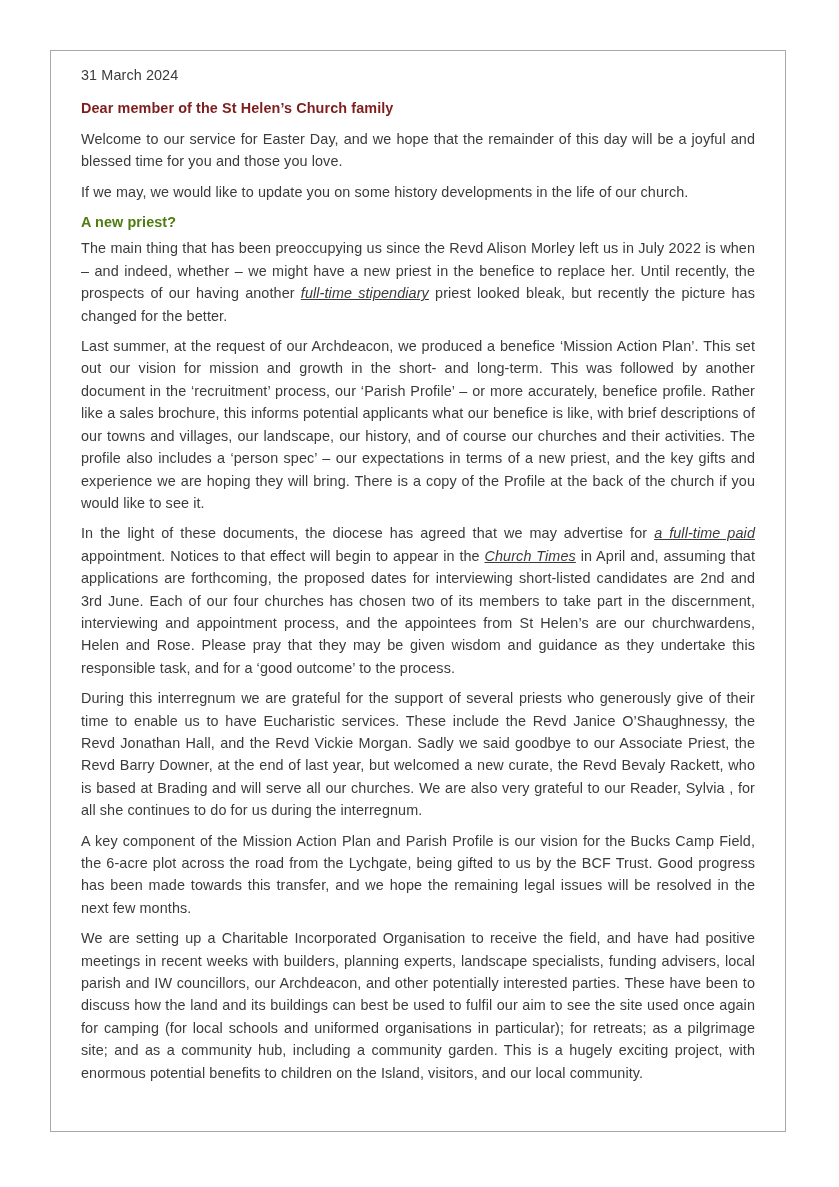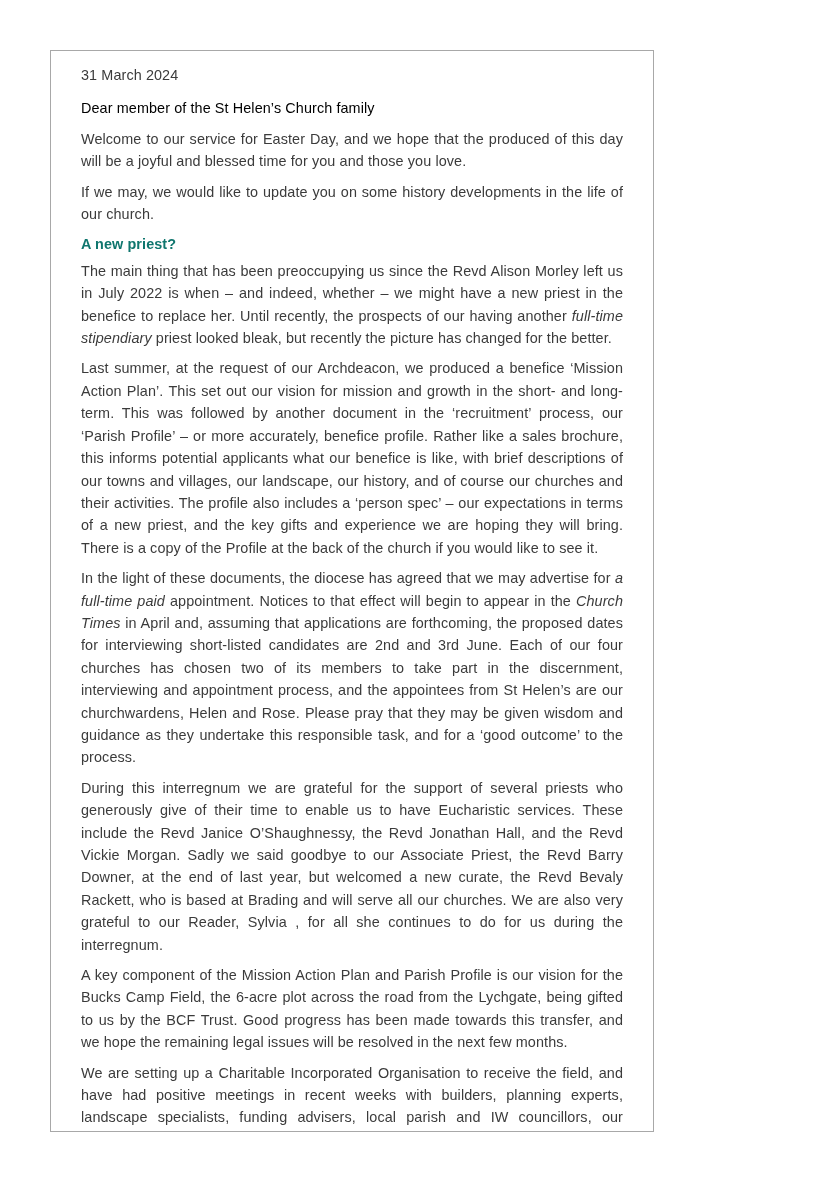--- a/index.html
+++ b/index.html
@@ -14,65 +14,65 @@
     position: relative;
     width: 839px;
     height: 1187px;
     background: #ffffff;
     overflow: hidden;
   }
   .page {
     position: absolute;
     left: 50px;
     top: 50px;
-    width: 604px;
+    width: 736px;
     height: 1082px;
     background: #ffffff;
     border: 1.5px solid #a8a8a8;
     box-sizing: border-box;
     overflow: hidden;
   }
   .content {
     padding: 13px 30px 0 30px;
     color: #3b3b3b;
     font-size: 14.4px;
     line-height: 22.4px;
     letter-spacing: 0.1px;
   }
   .date-line {
     margin: 0 0 11px 0;
   }
   .salutation {
-    font-weight: normal;
-    color: #000000;
+    font-weight: bold;
+    color: #7f1d1d;
     margin: 0 0 8px 0;
   }
   p.para {
     margin: 0 0 8px 0;
     text-align: justify;
   }
   .section-heading {
     font-weight: bold;
     margin: 8px 0 4px 0;
   }
-  .heading-red { color: #0f766e; }
-  .it { font-style: italic; }
+  .heading-red { color: #4d7c0f; }
+  .it { font-style: italic; text-decoration: underline; }
 </style>
 </head>
 <body>
 
 <div class="canvas">
   <div class="page">
     <div class="content">
 
       <div class="date-line">31 March 2024</div>
 
       <div class="salutation">Dear member of the St Helen’s Church family</div>
 
-      <p class="para"><span>Welcome to our service for Easter Day, and we hope that the produced of this day will be a joyful and blessed time for you and those you love.</span></p>
+      <p class="para"><span>Welcome to our service for Easter Day, and we hope that the remainder of this day will be a joyful and blessed time for you and those you love.</span></p>
 
       <p class="para"><span>If we may, we would like to update you on some history developments in the life of our church.</span></p>
 
       <div class="section-heading heading-red">A new priest?</div>
 
       <p class="para"><span>The main thing that has been preoccupying us since the Revd Alison Morley left us in July 2022 is when – and indeed, whether – we might have a new priest in the benefice to replace her. Until recently, the prospects of our having another </span><span class="it">full-time stipendiary</span><span> priest looked bleak, but recently the picture has changed for the better.</span></p>
 
       <p class="para"><span>Last summer, at the request of our Archdeacon, we produced a benefice ‘Mission Action Plan’. This set out our vision for mission and growth in the short- and long-term. This was followed by another document in the ‘recruitment’ process, our ‘Parish Profile’ – or more accurately, benefice profile. Rather like a sales brochure, this informs potential applicants what our benefice is like, with brief descriptions of our towns and villages, our landscape, our history, and of course our churches and their activities. The profile also includes a ‘person spec’ – our expectations in terms of a new priest, and the key gifts and experience we are hoping they will bring. There is a copy of the Profile at the back of the church if you would like to see it.</span></p>
 
       <p class="para"><span>In the light of these documents, the diocese has agreed that we may advertise for </span><span class="it">a full-time paid</span><span> appointment. Notices to that effect will begin to appear in the </span><span class="it">Church Times</span><span> in April and, assuming that applications are forthcoming, the proposed dates for interviewing short-listed candidates are 2nd and 3rd June. Each of our four churches has chosen two of its members to take part in the discernment, interviewing and appointment process, and the appointees from St Helen’s are our churchwardens, Helen and Rose. Please pray that they may be given wisdom and guidance as they undertake this responsible task, and for a ‘good outcome’ to the process.</span></p>

